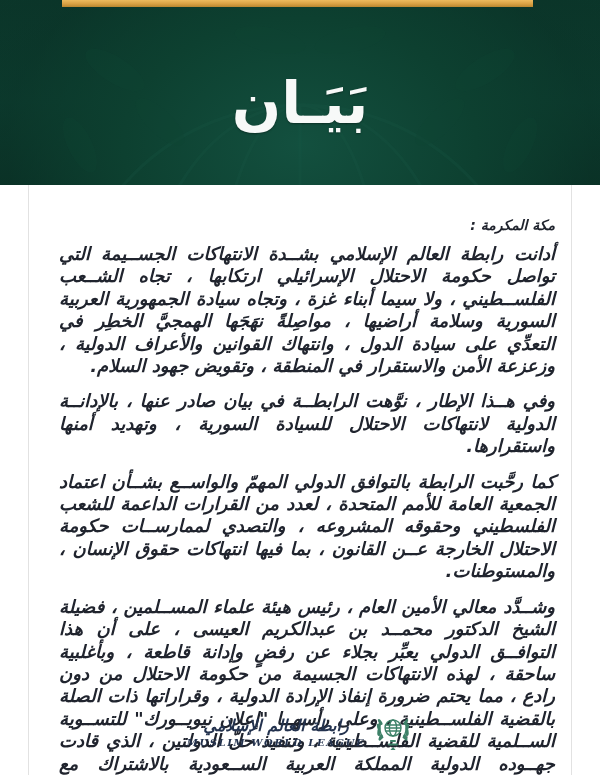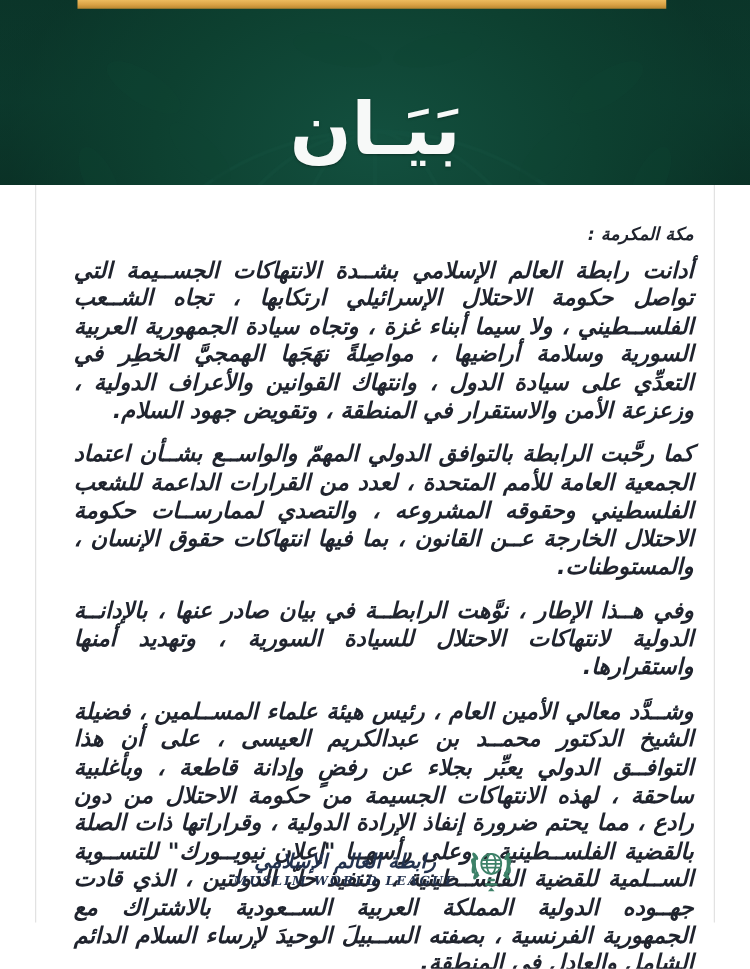--- a/index.html
+++ b/index.html
@@ -8,21 +8,21 @@
     width: 600px; height: 775px;
     background: #ffffff;
     font-family: "DejaVu Sans", sans-serif;
     overflow: hidden;
     position: relative;
   }
 
   
   .header {
     position: relative;
-    width: 600px; height: 148px;
+    width: 600px; height: 185px;
     background:
       radial-gradient(ellipse 420px 300px at 50% 78%, #13503f 0%, #0d4030 42%, #0a332763 70%, rgba(6,41,31,0) 100%),
       linear-gradient(180deg, #0b362a 0%, #0c3b2e 55%, #0a3126 100%);
     overflow: hidden;
   }
   .gold-bar {
     position: absolute; top: 0; left: 62px;
     width: 471px; height: 7px;
     background: linear-gradient(180deg, #edbb5e 0%, #d9a144 55%, #b8862f 100%);
   }
@@ -132,22 +132,22 @@
     <span class="statement-title">بَيَـان</span>
   </div>
 </div>
 
 <div class="page">
 
   <div class="dateline">مكة المكرمة :</div>
 
   <div class="body-text">
     <p>أدانت رابطة العالم الإسلامي بشــدة الانتهاكات الجســيمة التي تواصل حكومة الاحتلال الإسرائيلي ارتكابها ، تجاه الشــعب الفلســطيني ، ولا سيما أبناء غزة ، وتجاه سيادة الجمهورية العربية السورية وسلامة أراضيها ، مواصِلةً نهَجَها الهمجيَّ الخطِر في التعدِّي على سيادة الدول ، وانتهاك القوانين والأعراف الدولية ، وزعزعة الأمن والاستقرار في المنطقة ، وتقويض جهود السلام.</p>
+    <p>وفي هــذا الإطار ، نوَّهت الرابطــة في بيان صادر عنها ، بالإدانــة الدولية لانتهاكات الاحتلال للسيادة السورية ، وتهديد أمنها واستقرارها.</p>
     <p>كما رحَّبت الرابطة بالتوافق الدولي المهمّ والواســع بشــأن اعتماد الجمعية العامة للأمم المتحدة ، لعدد من القرارات الداعمة للشعب الفلسطيني وحقوقه المشروعه ، والتصدي لممارســات حكومة الاحتلال الخارجة عــن القانون ، بما فيها انتهاكات حقوق الإنسان ، والمستوطنات.</p>
-    <p>وفي هــذا الإطار ، نوَّهت الرابطــة في بيان صادر عنها ، بالإدانــة الدولية لانتهاكات الاحتلال للسيادة السورية ، وتهديد أمنها واستقرارها.</p>
     <p>وشــدَّد معالي الأمين العام ، رئيس هيئة علماء المســلمين ، فضيلة الشيخ الدكتور محمــد بن عبدالكريم العيسى ، على أن هذا التوافــق الدولي يعبِّر بجلاء عن رفضٍ وإدانة قاطعة ، وبأغلبية ساحقة ، لهذه الانتهاكات الجسيمة من حكومة الاحتلال من دون رادع ، مما يحتم ضرورة إنفاذ الإرادة الدولية ، وقراراتها ذات الصلة بالقضية الفلســطينية ، وعلى رأسهــا "إعلان نيويــورك" للتســوية الســلمية للقضية الفلســطينية ، وتنفيذ حلّ الدولتين ، الذي قادت جهــوده الدولية المملكة العربية الســعودية بالاشتراك مع الجمهورية الفرنسية ، بصفته الســبيلَ الوحيدَ لإرساء السلام الدائم الشامل والعادل في المنطقة.</p>
   </div>
 
   <div class="footer-logo">
     <div class="logo-texts">
       <div class="logo-arabic">رابطة العالم الإسلامي</div>
       <div class="logo-english">MUSLIM WORLD LEAGUE</div>
     </div>
     <svg width="40" height="42" viewBox="0 0 40 42">
       <g stroke="#3d8168" stroke-width="1.4" fill="none">

